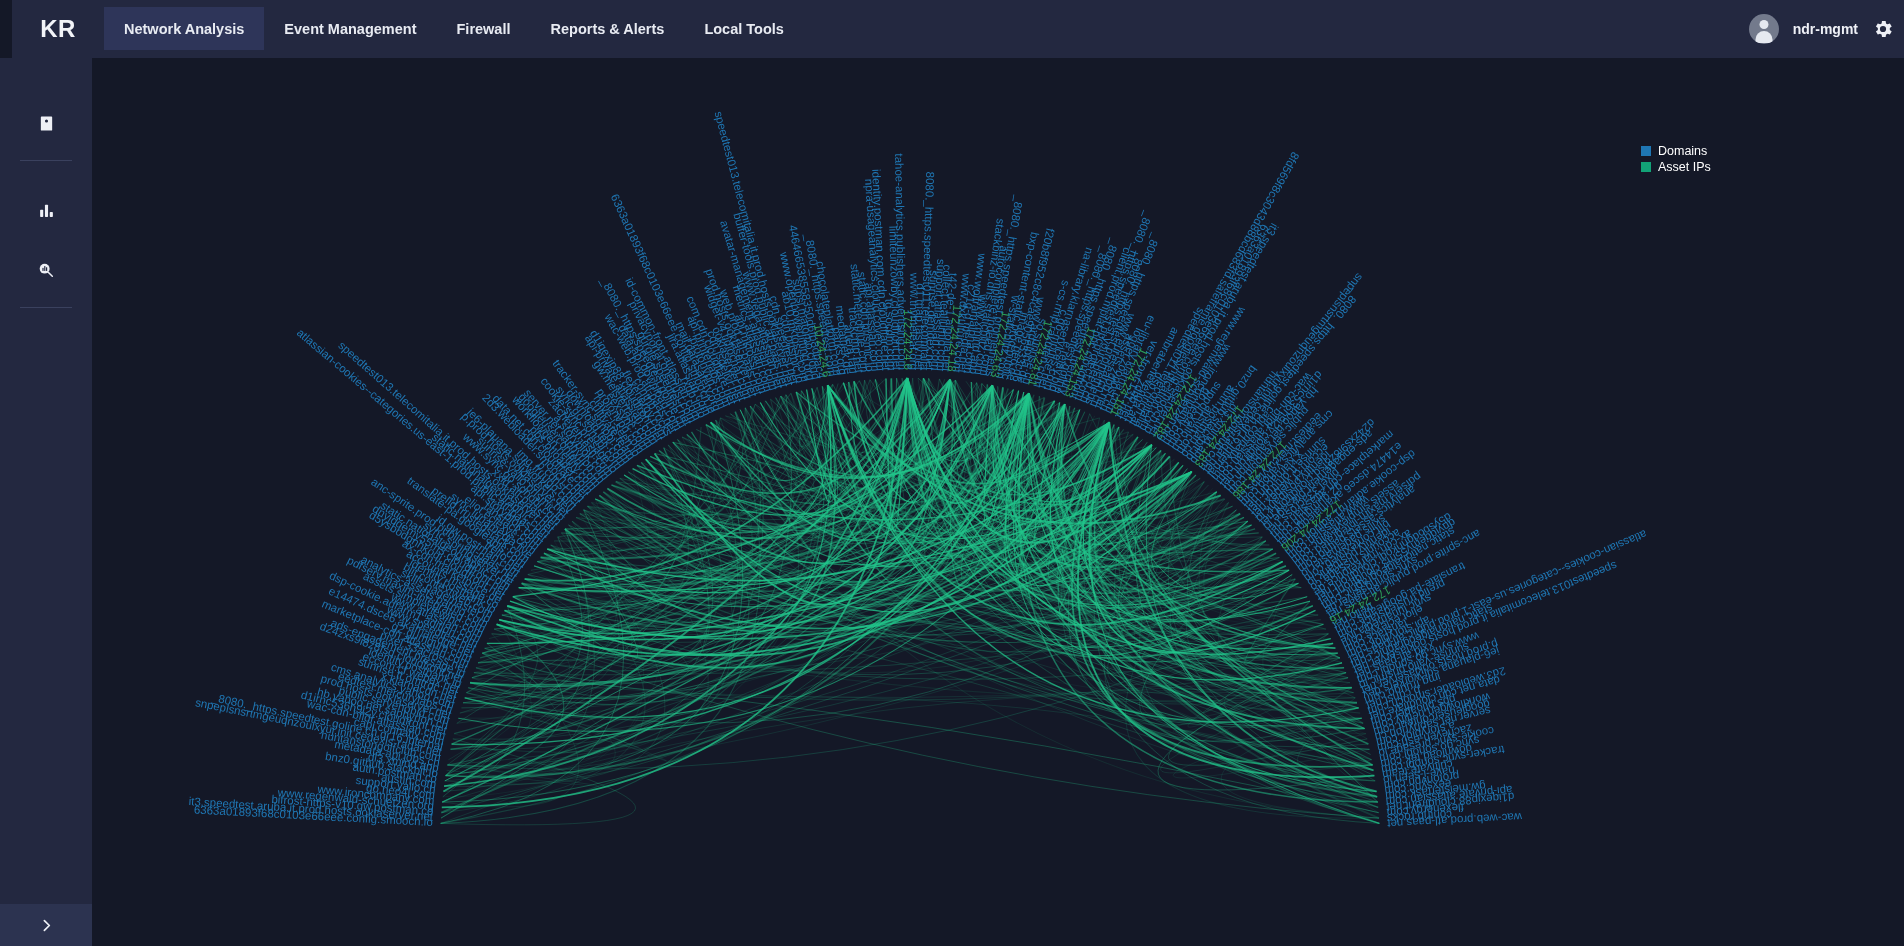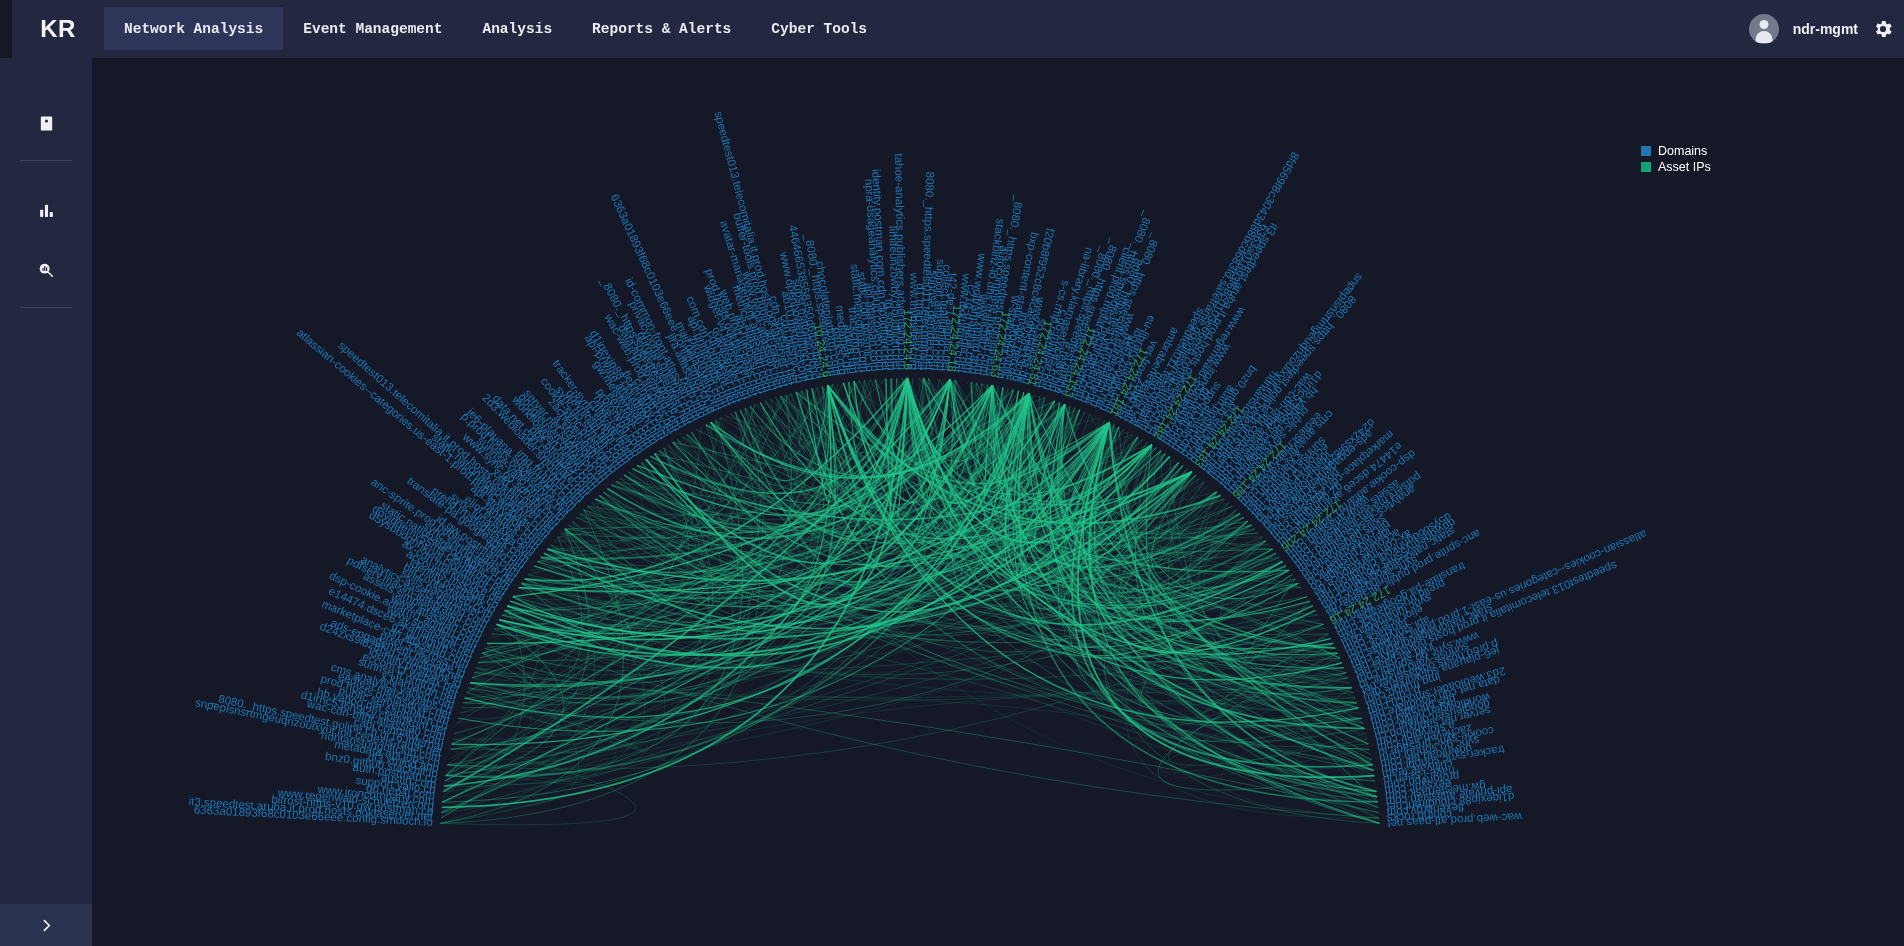--- a/index.html
+++ b/index.html
@@ -17,21 +17,21 @@
     width: 1904px; height: 58px;
     background: #232840;
     display: flex; align-items: center;
     z-index: 40;
   }
   #brand {
     width: 92px; height: 58px;
     display: flex; align-items: center; justify-content: center;
     color: #f2f4f8; font-size: 24px; font-weight: bold; letter-spacing: .5px;
   }
-  #navitems { display: flex; align-items: stretch; height: 58px; font-family: Liberation Mono, monospace; }
+  #navitems { display: flex; align-items: stretch; height: 58px; }
   .navitem {
     display: flex; align-items: center; justify-content: center;
     height: 43px; margin-top: 7px;
     padding: 0 20px;
     color: #e8ebf2; font-size: 14.5px; font-weight: bold;
     white-space: nowrap; cursor: pointer;
   }
   .navitem.active { background: #2e3559; }
   #navright {
     margin-left: auto; display: flex; align-items: center;
@@ -94,23 +94,23 @@
   .legend-label { color: #ffffff; font-size: 12.5px; }
 </style>
 </head>
 <body>
 
 <div id="topbar">
   <div id="brand">KR</div>
   <div id="navitems">
       <div class="navitem active">Network Analysis</div>
       <div class="navitem">Event Management</div>
-      <div class="navitem">Analysis</div>
+      <div class="navitem">Firewall</div>
       <div class="navitem">Reports &amp; Alerts</div>
-      <div class="navitem">Cyber Tools</div>
+      <div class="navitem">Local Tools</div>
     </div>
   <div id="navright">
     <div id="avatar"></div>
     <div id="username">ndr-mgmt</div>
     <div id="gear">
       <svg viewBox="0 0 24 24" width="22" height="22" fill="#eef0f6">
         <path d="M19.4 13a7.8 7.8 0 0 0 0-2l2.1-1.6-2-3.5-2.5 1a7.7 7.7 0 0 0-1.7-1l-.4-2.6h-4l-.4 2.6c-.6.25-1.2.6-1.7 1l-2.5-1-2 3.5L6.4 11a7.8 7.8 0 0 0 0 2l-2.1 1.6 2 3.5 2.5-1c.5.4 1.1.75 1.7 1l.4 2.6h4l.4-2.6c.6-.25 1.2-.6 1.7-1l2.5 1 2-3.5L19.4 13zM12 15.4A3.4 3.4 0 1 1 12 8.6a3.4 3.4 0 0 1 0 6.8z"></path>
       </svg>
     </div>
   </div>

